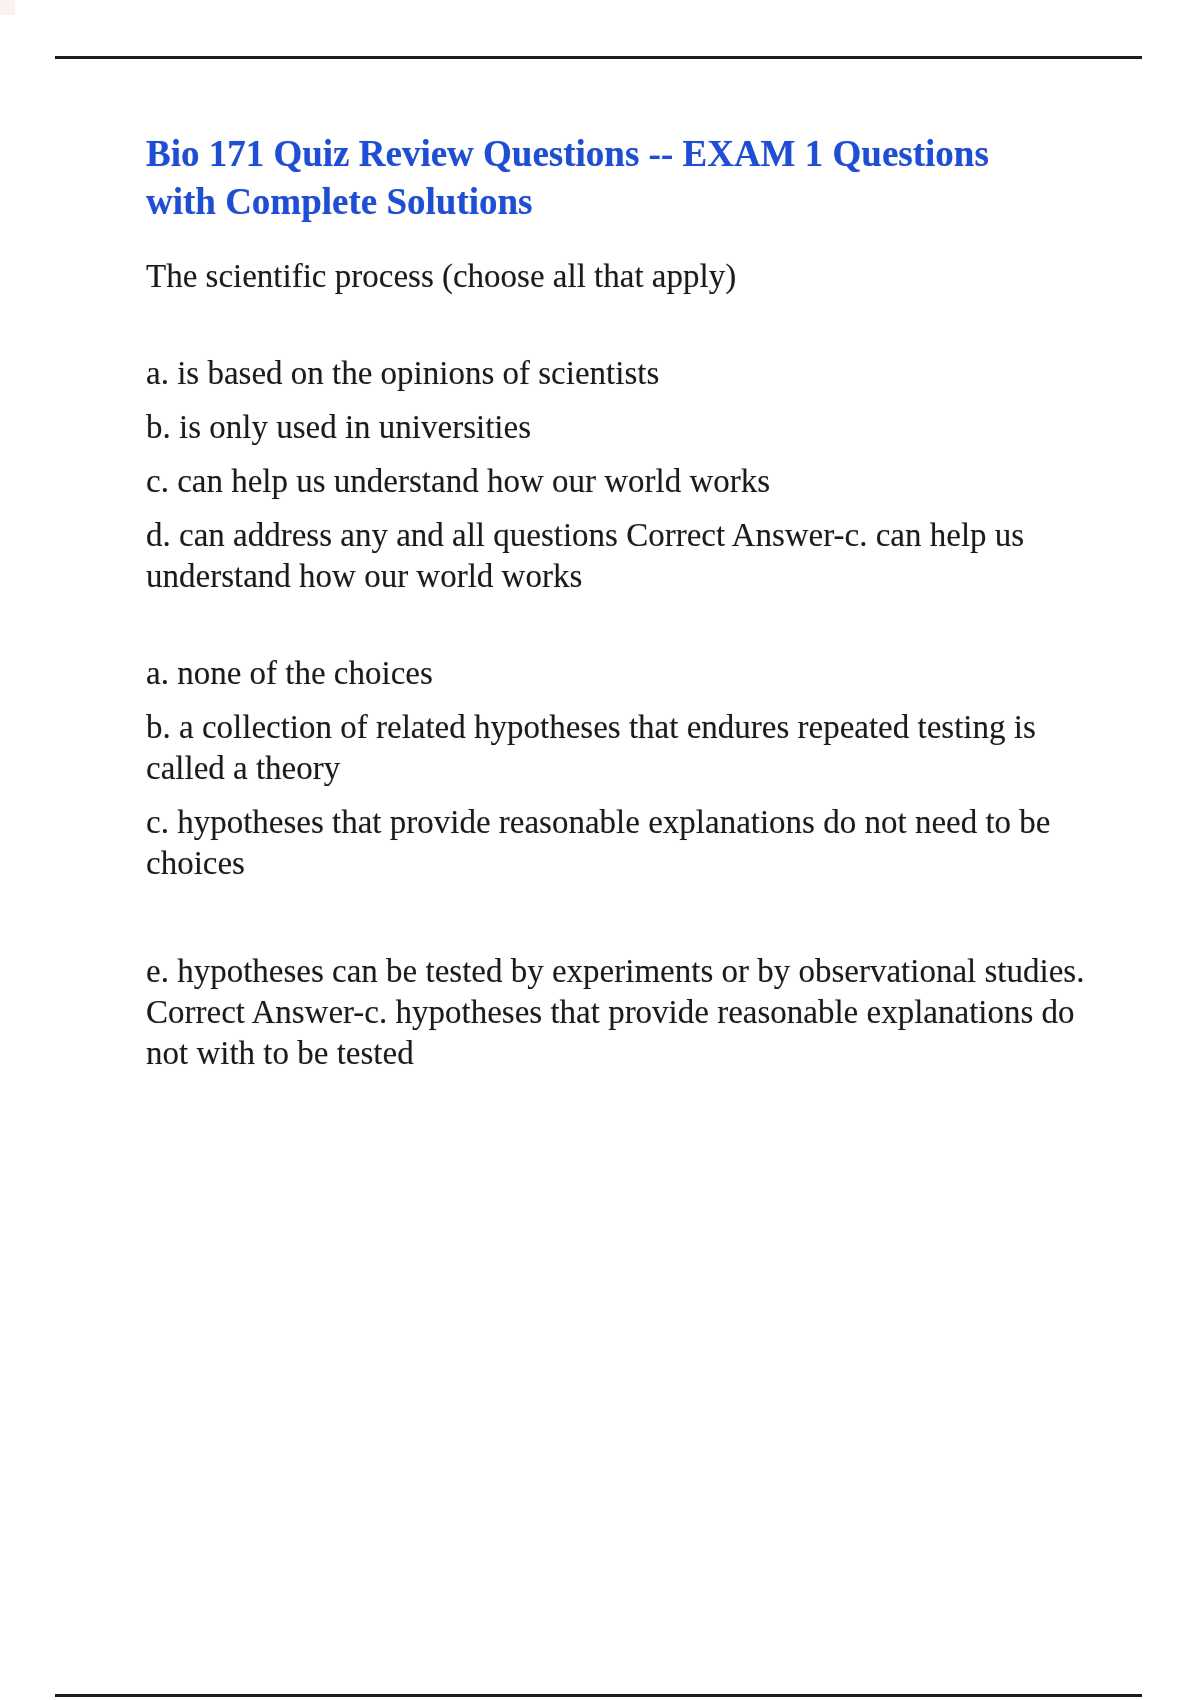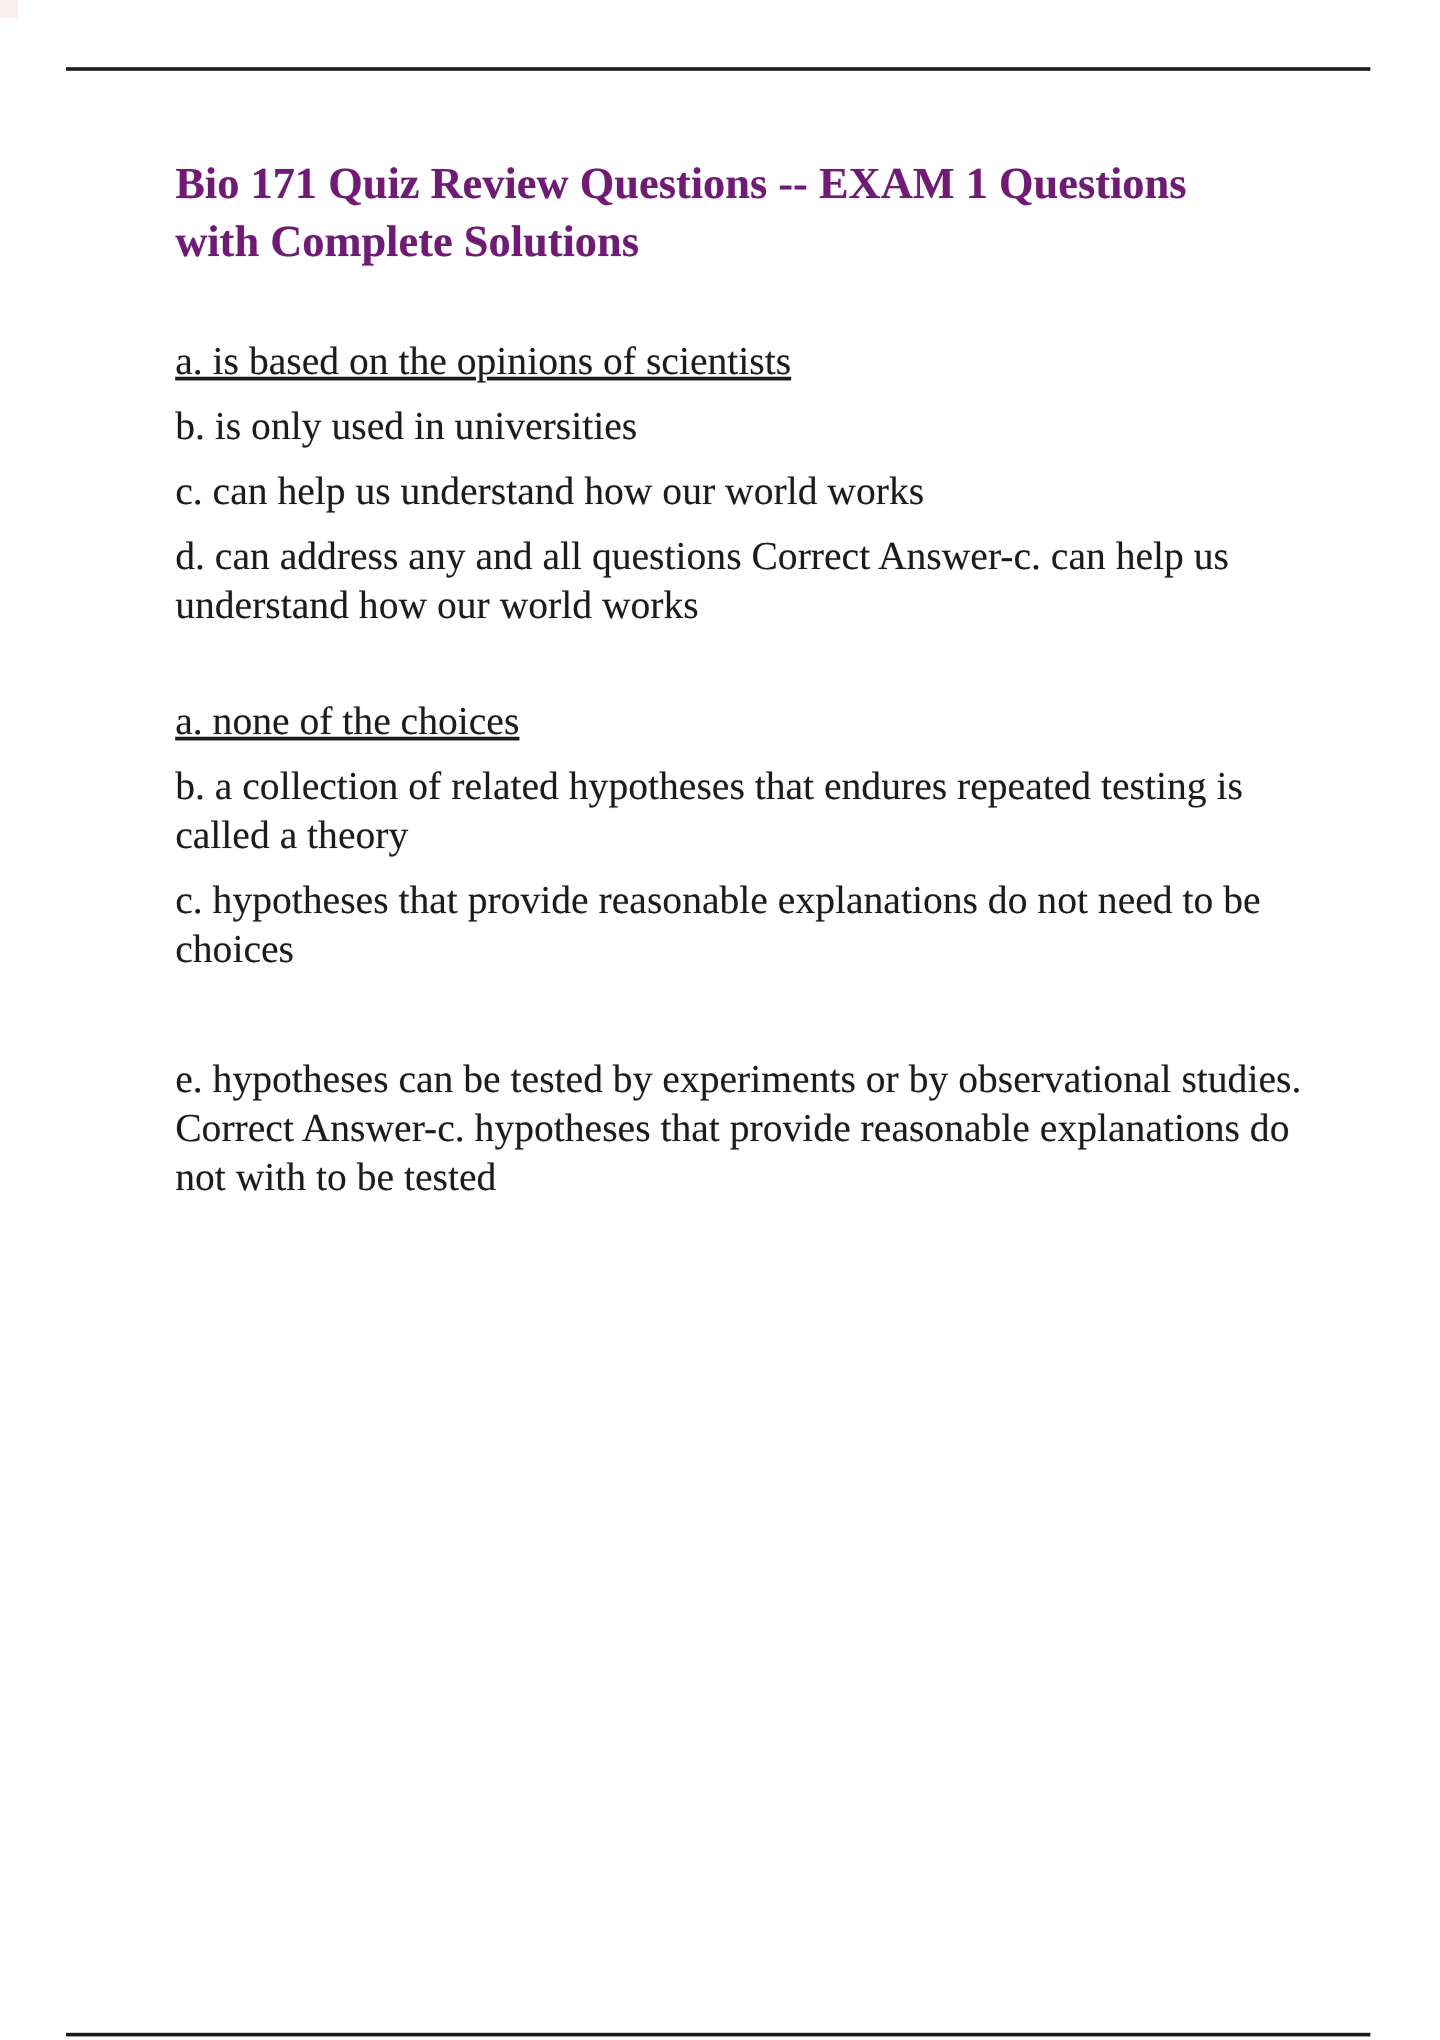--- a/index.html
+++ b/index.html
@@ -36,50 +36,53 @@
   .content {
     position: absolute;
     left: 146px;
     top: 130px;
     width: 1000px;
   }
   .title {
     font-weight: bold;
     font-size: 37px;
     line-height: 48px;
-    color: #701a75;
+    color: #1d4ed8;
     margin: 0 0 30px 0;
     text-shadow: 0 0 1px rgba(17,17,17,0.35);
   }
   .title .line { white-space: nowrap; }
 
   .para {
     font-size: 33px;
     line-height: 41px;
     margin: 0 0 13px 0;
     text-shadow: 0 0 1px rgba(17,17,17,0.30);
   }
   .para .line { white-space: nowrap; }
-  .section-gap { margin-top: 56px; text-decoration: underline; }
+  .section-gap { margin-top: 56px; }
 </style>
 </head>
 <body>
 
 <div class="corner-mark"></div>
 <div class="rule top"></div>
 <div class="rule bottom"></div>
 
 <div class="content">
 
   <h1 class="title">
     <div class="line">Bio 171 Quiz Review Questions -- EXAM 1 Questions</div>
     <div class="line">with Complete Solutions</div>
   </h1>
 
   <div>
+    <p class="para">
+      <span class="line">The scientific process (choose all that apply)</span>
+    </p>
 
     <p class="para section-gap">
       <span class="line">a. is based on the opinions of scientists</span>
     </p>
     <p class="para">
       <span class="line">b. is only used in universities</span>
     </p>
     <p class="para">
       <span class="line">c. can help us understand how our world works</span>
     </p>

